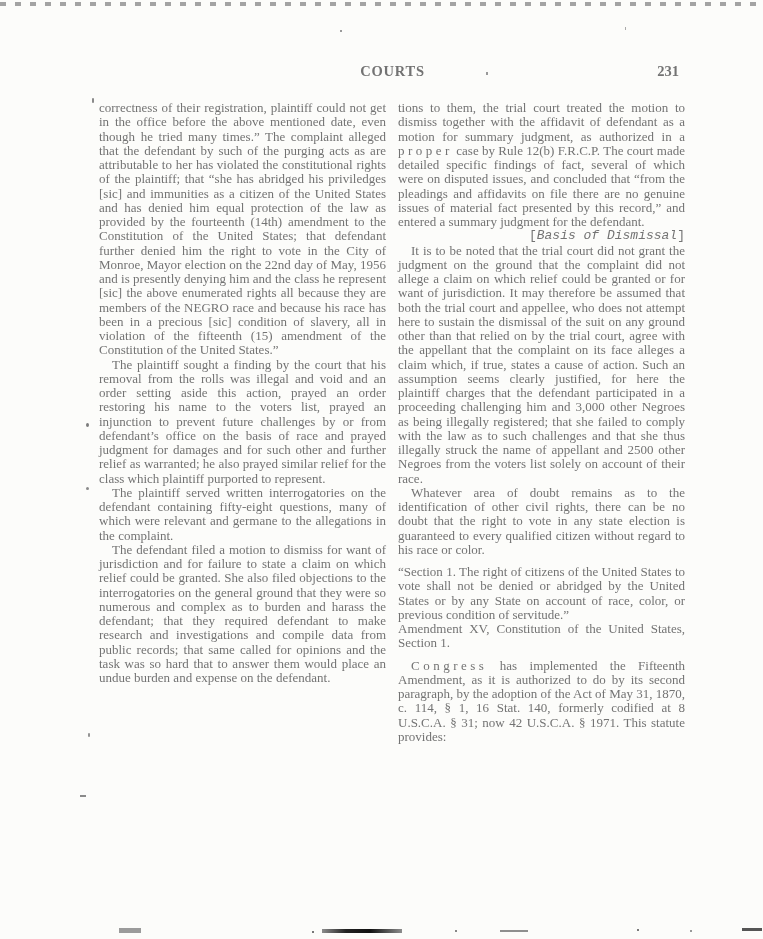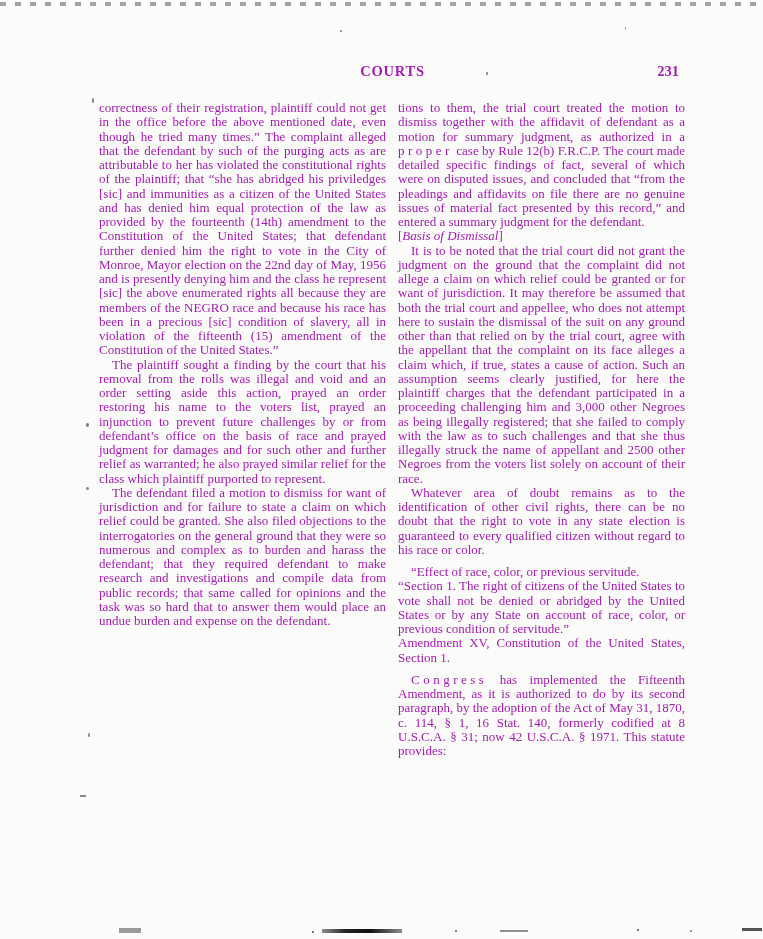--- a/index.html
+++ b/index.html
@@ -4,42 +4,42 @@
 <style>
   html, body { margin:0; padding:0; }
   body {
     width:763px; height:939px;
     background:#e9e9e7;
     font-family:"Liberation Serif", serif;
   }
   .page {
     position:relative; width:763px; height:939px;
     background:#fcfcfa; overflow:hidden;
-    color:#a21caf;
+    color:#737373;
   }
   .perf-top {
     position:absolute; top:2px; left:0; width:100%; height:4px;
     background:repeating-linear-gradient(90deg,#a3a3a3 0 6px, transparent 6px 15px);
   }
   .running-header { position:absolute; top:63px; left:100px; width:585px; height:18px; }
   .hdr-title {
     position:absolute; left:50%; transform:translateX(-50%);
     font-weight:bold; font-size:14.5px; letter-spacing:0.8px; white-space:nowrap;
   }
   .hdr-num { position:absolute; right:6px; top:0; font-weight:bold; font-size:14.5px; }
   .col {
     position:absolute; top:101px; width:287px;
     font-size:13px; line-height:14.25px; text-align:justify;
     text-justify:inter-word;
   }
   .col-left  { left:99px; }
   .col-right { left:398px; }
   .col p { margin:0; }
   .indent { text-indent:13px; }
-  .heading { margin:12px 0; text-align:left; }
+  .heading { margin:12px 0; text-align:right;font-family:Liberation Mono, monospace; }
   .italic { font-style:italic; }
   .spaced { letter-spacing:3.5px; }
   .quote { margin-left:14px; margin-right:28px; }
   .para + .quote { margin-top:8px; }
   .quote + .para { margin-top:8px; }
   .speck { position:absolute; }
 </style>
 </head>
 <body>
 
@@ -48,28 +48,28 @@
   <div class="perf-top"></div>
 
   <div class="running-header">
     <span class="hdr-title">COURTS</span>
     <span class="hdr-num">231</span>
   </div>
 
   <div class="col col-left">
       <p class="para"><span>correctness of their registration, plaintiff could not get in the office before the above mentioned date, even though he tried many times.” The complaint alleged that the defendant by such of the purging acts as are attributable to her has violated the constitutional rights of the plaintiff; that “she has abridged his priviledges [sic] and immunities as a citizen of the United States and has denied him equal protection of the law as provided by the fourteenth (14th) amendment to the Constitution of the United States; that defendant further denied him the right to vote in the City of Monroe, Mayor election on the 22nd day of May, 1956 and is presently denying him and the class he represent [sic] the above enumerated rights all because they are members of the NEGRO race and because his race has been in a precious [sic] condition of slavery, all in violation of the fifteenth (15) amendment of the Constitution of the United States.”</span></p>
       <p class="para indent"><span>The plaintiff sought a finding by the court that his removal from the rolls was illegal and void and an order setting aside this action, prayed an order restoring his name to the voters list, prayed an injunction to prevent future challenges by or from defendant’s office on the basis of race and prayed judgment for damages and for such other and further relief as warranted; he also prayed similar relief for the class which plaintiff purported to represent.</span></p>
+      <p class="para indent"><span>The plaintiff served written interrogatories on the defendant containing fifty-eight questions, many of which were relevant and germane to the allegations in the complaint.</span></p>
       <p class="para indent"><span>The defendant filed a motion to dismiss for want of jurisdiction and for failure to state a claim on which relief could be granted.  She also filed objections to the interrogatories on the general ground that they were so numerous and complex as to burden and harass the defendant; that they required defendant to make research and investigations and compile data from public records; that same called for opinions and the task was so hard that to answer them would place an undue burden and expense on the defendant.</span></p>
     </div>
   <div class="col col-right">
       <p class="para"><span>tions to them, the trial court treated the motion to dismiss together with the affidavit of defendant as a motion for summary judgment, as authorized in a </span><span class="spaced">proper</span><span> case by Rule 12(b) F.R.C.P.  The court made detailed specific findings of fact, several of which were on disputed issues, and concluded that “from the pleadings and affidavits on file there are no genuine issues of material fact presented by this record,” and entered a summary judgment for the defendant.</span></p>
       <p class="heading"><span>[</span><span class="italic">Basis of Dismissal</span><span>]</span></p>
       <p class="para indent"><span>It is to be noted that the trial court did not grant the judgment on the ground that the complaint did not allege a claim on which relief could be granted or for want of jurisdiction.  It may therefore be assumed that both the trial court and appellee, who does not attempt here to sustain the dismissal of the suit on any ground other than that relied on by the trial court, agree with the appellant that the complaint on its face alleges a claim which, if true, states a cause of action.  Such an assumption seems clearly justified, for here the plaintiff charges that the defendant participated in a proceeding challenging him and 3,000 other Negroes as being illegally registered; that she failed to comply with the law as to such challenges and that she thus illegally struck the name of appellant and 2500 other Negroes from the voters list solely on account of their race.</span></p>
       <p class="para indent"><span>Whatever area of doubt remains as to the identification of other civil rights, there can be no doubt that the right to vote in any state election is guaranteed to every qualified citizen without regard to his race or color.</span></p>
-      <p class="quote indent"><span>“Effect of race, color, or previous servitude.</span></p>
       <p class="quote"><span>“Section 1.  The right of citizens of the United States to vote shall not be denied or abridged by the United States or by any State on account of race, color, or previous condition of servitude.”</span></p>
       <p class="quote"><span>Amendment XV, Constitution of the United States, Section 1.</span></p>
       <p class="para indent"><span class="spaced">Congress</span><span> has implemented the Fifteenth Amendment, as it is authorized to do by its second paragraph, by the adoption of the Act of May 31, 1870, c. 114, § 1, 16 Stat. 140, formerly codified at 8 U.S.C.A. § 31; now 42 U.S.C.A. § 1971.  This statute provides:</span></p>
     </div>
 
   <div class="speck" style="left:340px;top:30px;width:2px;height:2px;background:#9a9a9a;"></div>
   <div class="speck" style="left:625px;top:27px;width:1px;height:3px;background:#aaa;"></div>
   <div class="speck" style="left:486px;top:72px;width:2px;height:3px;background:#999;"></div>
   <div class="speck" style="left:92px;top:98px;width:2px;height:5px;background:#8a8a8a;border-radius:1px;"></div>
   <div class="speck" style="left:86px;top:423px;width:3px;height:4px;background:#7c7c7c;border-radius:50%;"></div>

